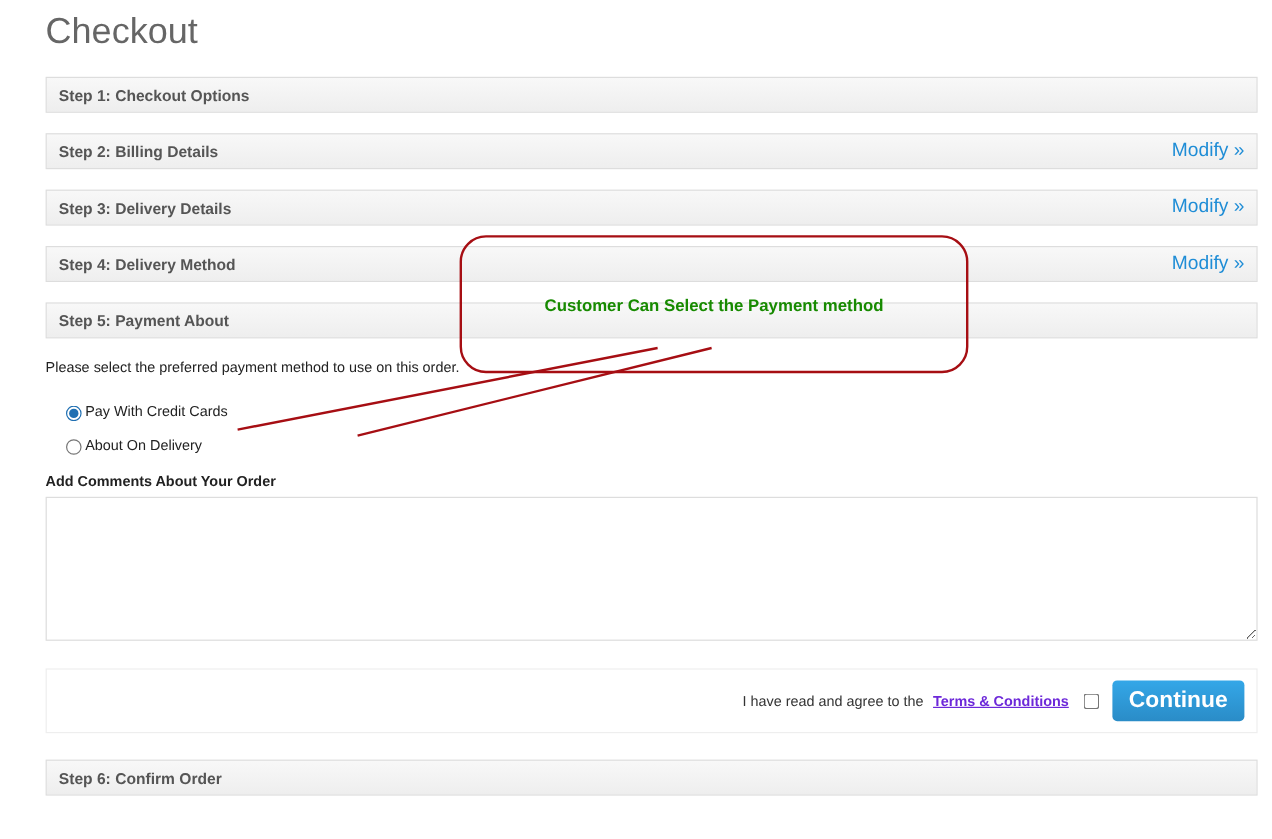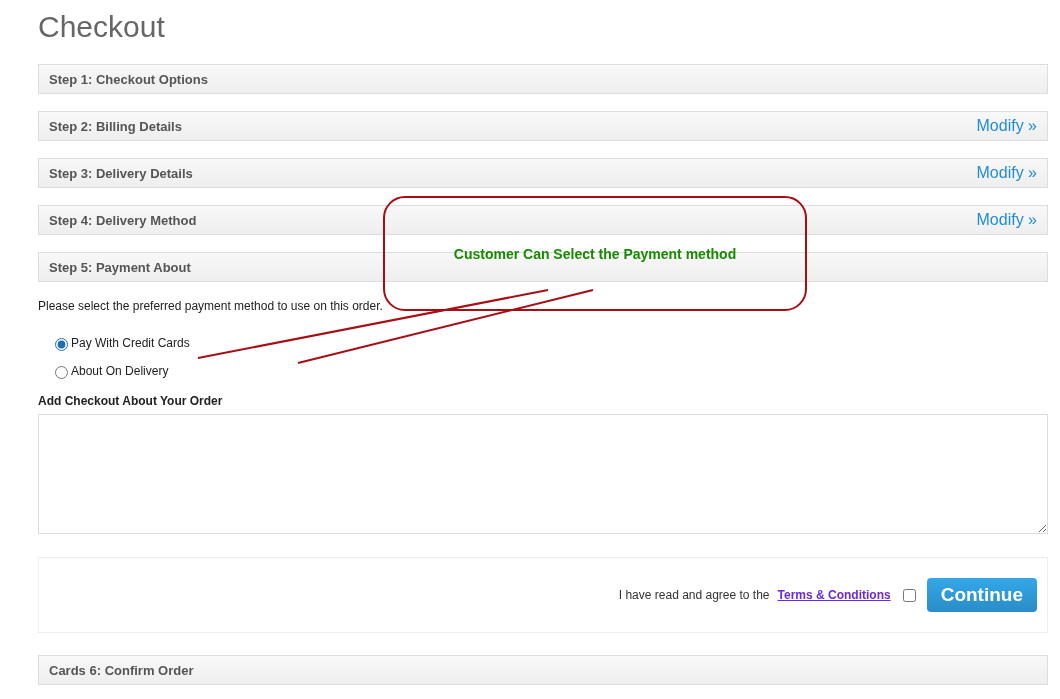--- a/index.html
+++ b/index.html
@@ -27,21 +27,21 @@
   .comments-label { font-weight:bold; font-size:12px; margin-top:15px; display:block; }
   textarea.comments {
     width:100%; height:120px; resize:vertical; box-sizing:border-box;
     border:1px solid #ddd; padding:6px; font-family:inherit; font-size:12px;
     margin-top:6px;
   }
 
   .agree-bar {
     margin-top:20px;
     border:1px solid #eee;
-    padding:20px 10px;
+    padding:9px 10px;
     display:flex; justify-content:flex-end; align-items:center;
     font-size:12px; color:#333; gap:8px;
   }
   .agree-bar a { color:#6d28d9; font-weight:bold; text-decoration:underline; }
   .continue-btn {
     background:linear-gradient(#34a7e8,#2a8cc7);
     color:#fff; border:0; border-radius:4px;
     font-weight:bold; font-size:19px; padding:6px 14px; cursor:pointer;
   }
 
@@ -92,33 +92,33 @@
     <label class="radio-row">
       <input type="radio" name="pay" checked="" style="">
       <span>Pay With Credit Cards</span>
     </label>
 
     <label class="radio-row">
       <input type="radio" name="pay" style="">
       <span>About On Delivery</span>
     </label>
 
-    <span class="comments-label">Add Checkout About Your Order</span>
+    <span class="comments-label">Add Comments About Your Order</span>
     <textarea class="comments" style=""></textarea>
 
     <div class="agree-bar">
       <span>I have read and agree to the </span>
       <a href="#">Terms &amp; Conditions</a>
       <input type="checkbox" style="">
       <button class="continue-btn">Continue</button>
     </div>
   </div>
 
   <div class="panel" style="margin-top:22px;">
-    <span class="step-title">Cards 6: Confirm Order</span>
+    <span class="step-title">Step 6: Confirm Order</span>
   </div>
 
 </div>
 
 <div class="callout" style="left:38px; top:0;">
   <div class="callout-box" style="left:345px; top:196px; width:360px; height:55px; display:flex; align-items:center; justify-content:center;">Customer Can Select the Payment method</div>
   <svg class="annotation-lines" width="1010" height="420">
     <path d="M 510 290 L 160 358" stroke="#a60e13" stroke-width="2" fill="none"></path>
     <path d="M 555 290 L 260 363" stroke="#a60e13" stroke-width="2" fill="none"></path>
   </svg>

